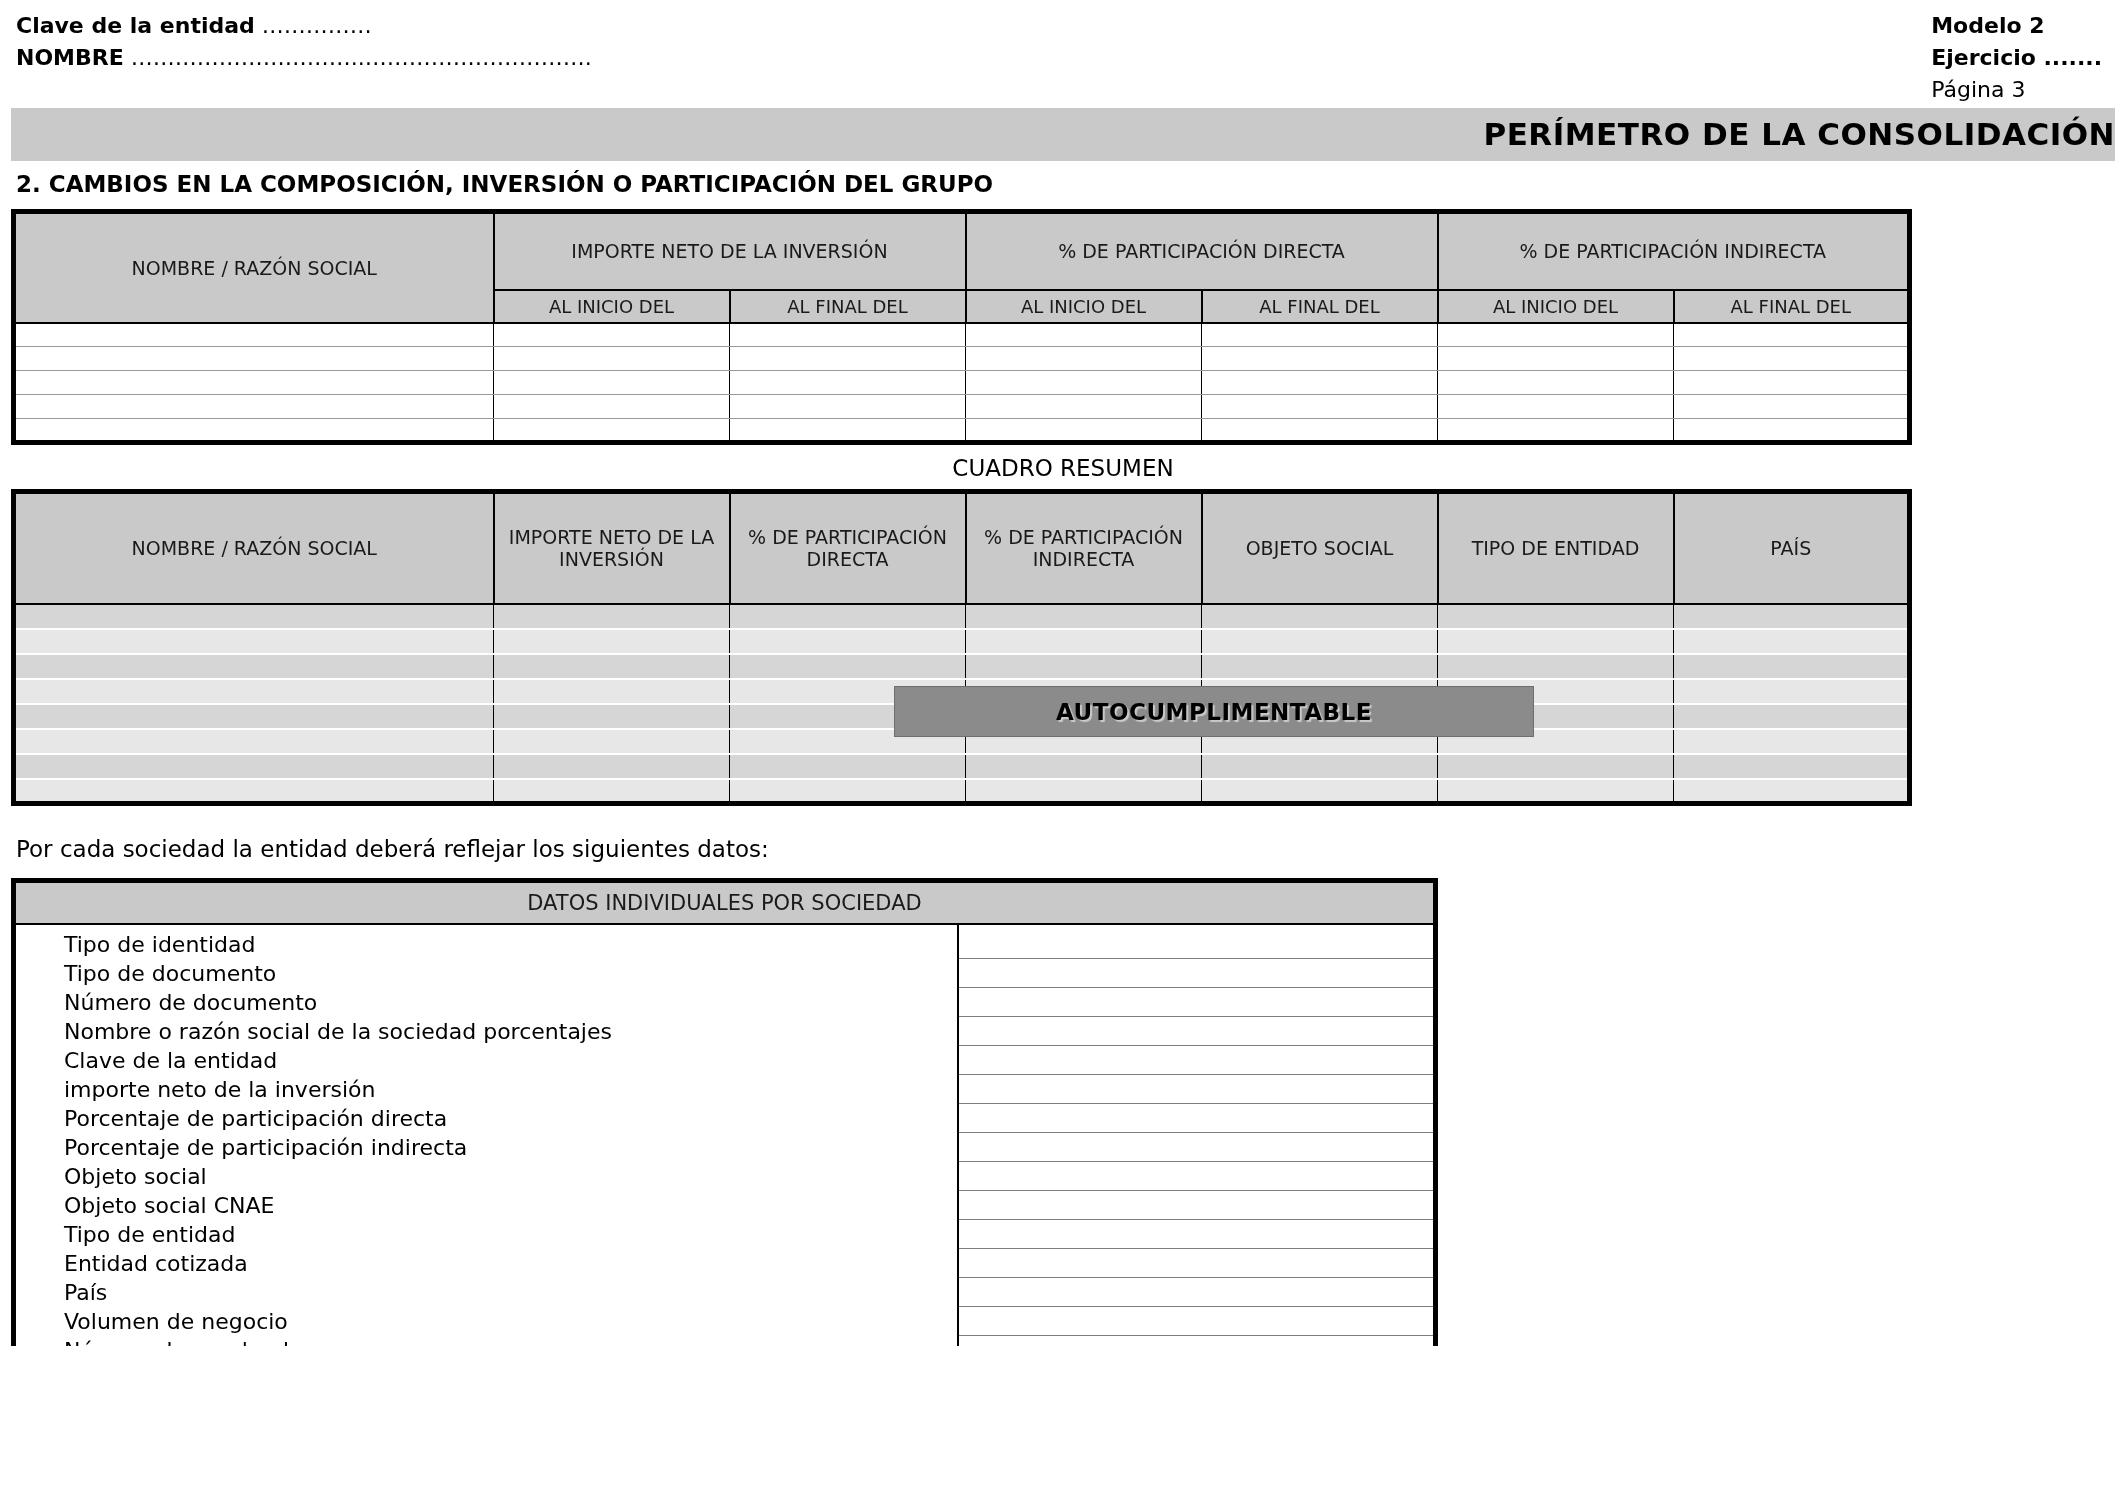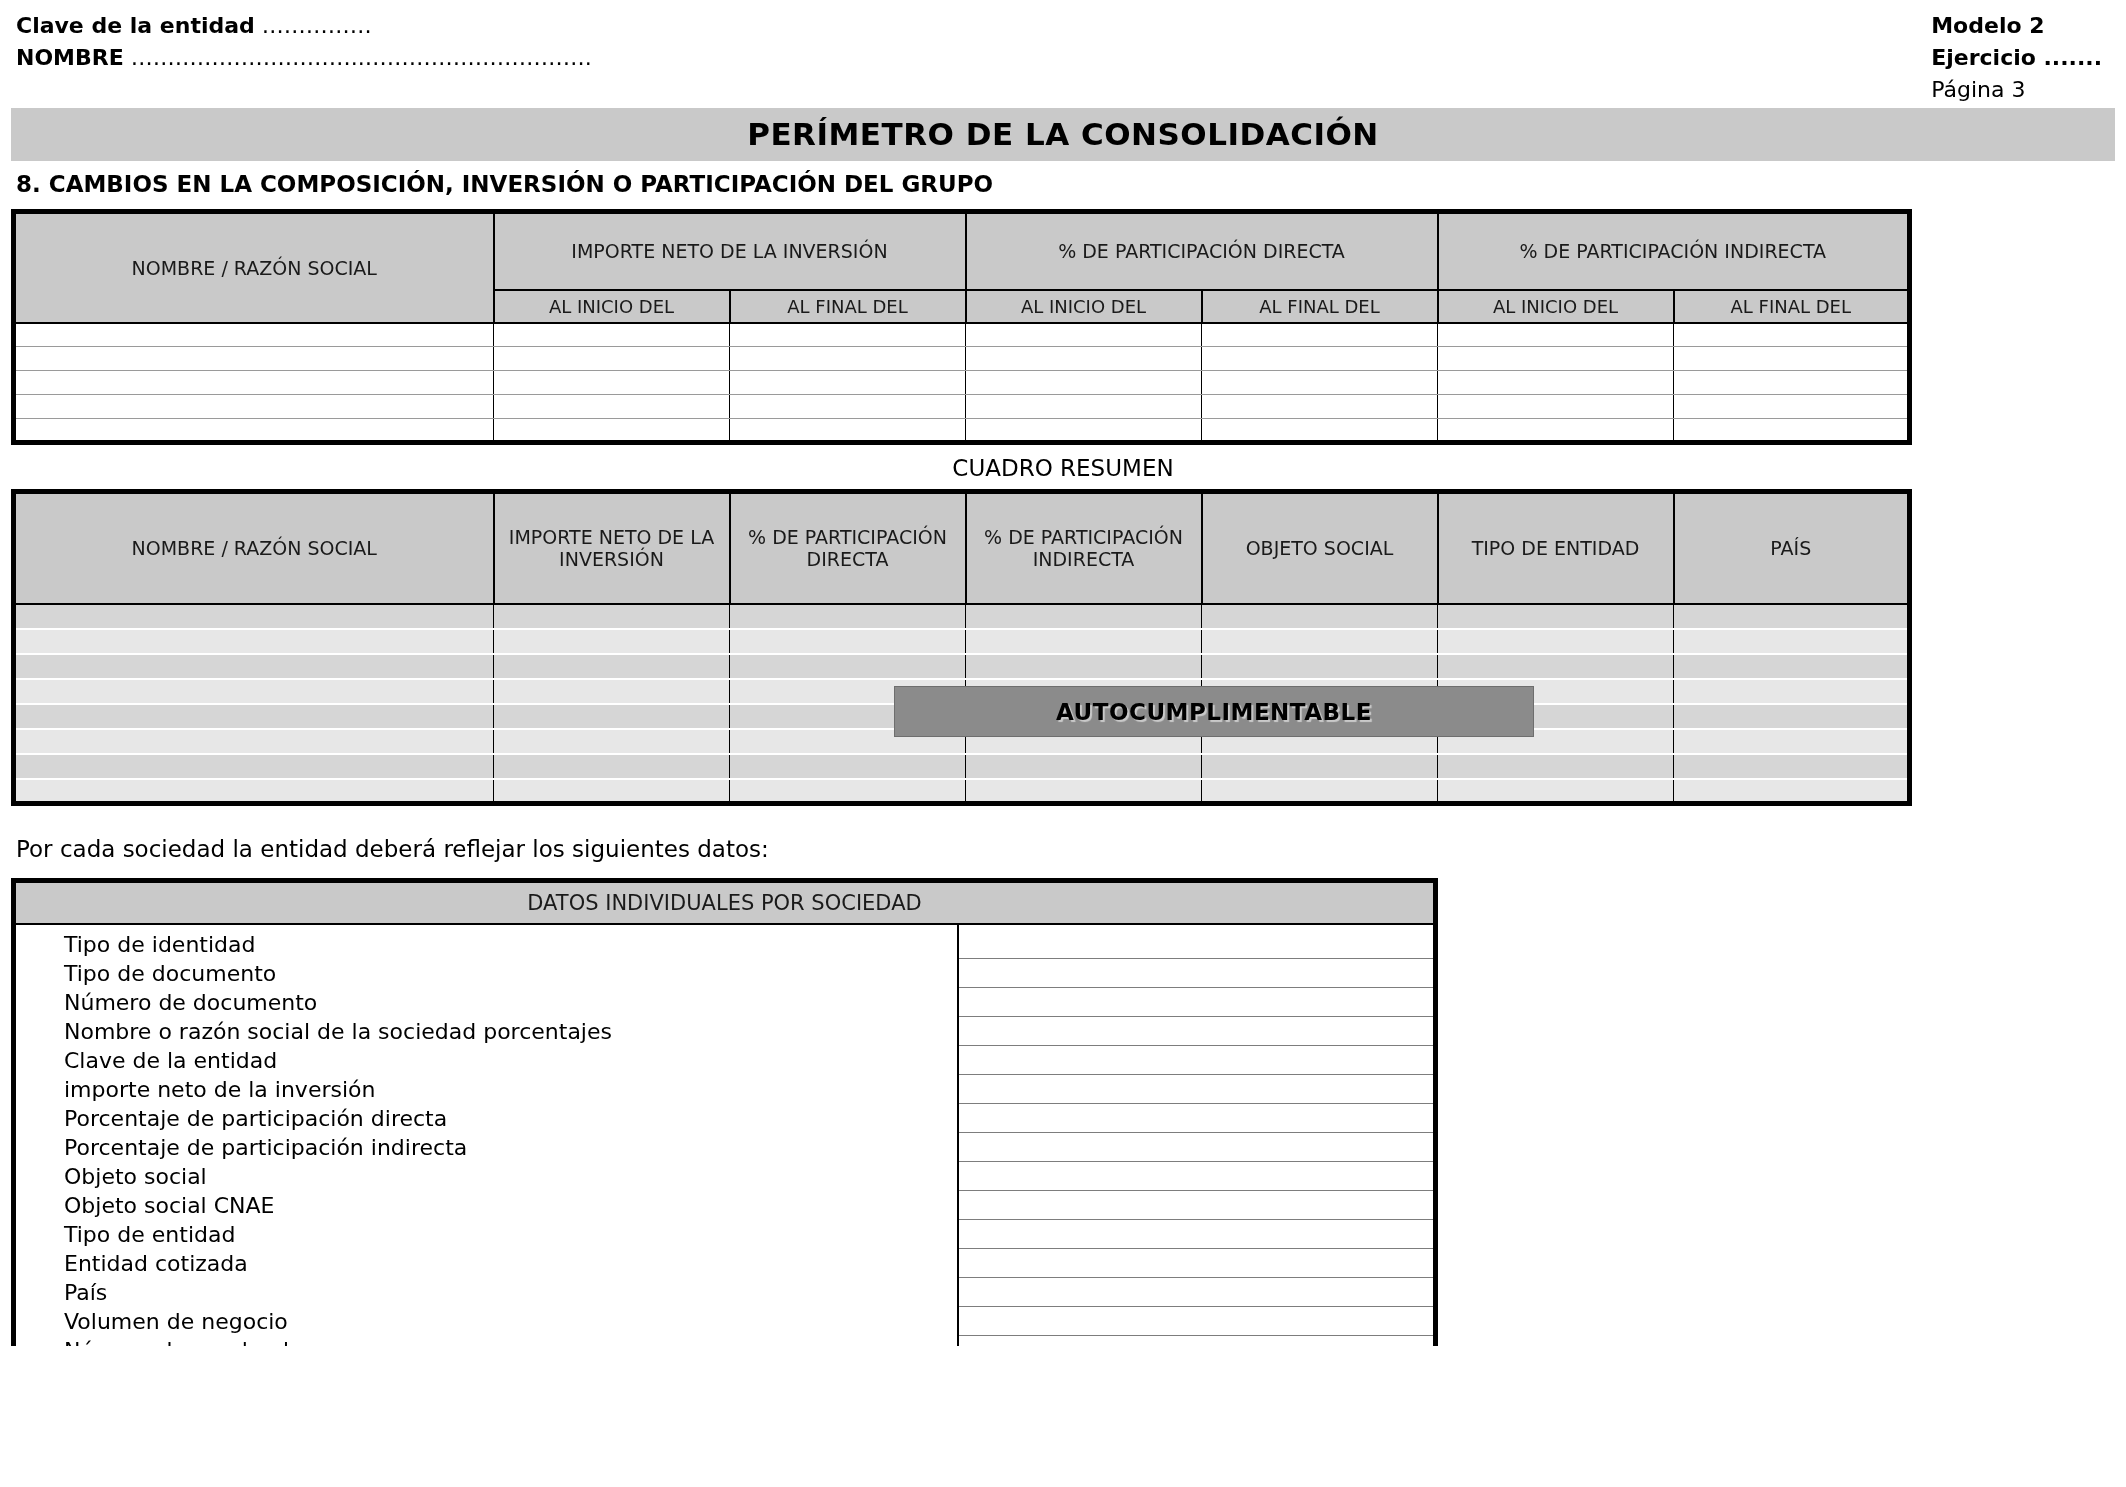--- a/index.html
+++ b/index.html
@@ -8,21 +8,21 @@
     position:relative; width:2126px; height:1346px; overflow:hidden;
     background:#ffffff; color:#000;
     font-family:"DejaVu Sans","Liberation Sans",sans-serif;
   }
   
   .top-row { display:flex; justify-content:space-between; padding:10px 24px 0 16px; }
   .top-left div, .top-right div { font-size:22px; line-height:32px; white-space:nowrap; }
   .b { font-weight:bold; }
   
   .banner {
-    margin:2px 11px 0; background:#c9c9c9; text-align:center;
+    margin:2px 11px 0; background:#c9c9c9; text-align:right;
     font-size:31px; font-weight:bold; padding:8px 0 9px; letter-spacing:0.5px;
   }
   
   .sec3-heading { margin:10px 16px 0; font-size:23px; font-weight:bold; }
   .sec4-heading { margin:34px 20px 0 16px; font-size:23px; line-height:31px; }
   .sec4-heading .note { font-weight:normal; }
   .cuadro-title { text-align:center; font-size:23px; margin-top:10px; }
   
   table { border-collapse:collapse; table-layout:fixed; }
   .t3, .t4 { width:1901px; border:5px solid #000; }
@@ -91,21 +91,21 @@
     </div>
     <div class="top-right">
       <div class="b">Modelo 2</div>
       <div class="b">Ejercicio .......</div>
       <div>Página 3</div>
     </div>
   </div>
 
   <div class="banner">PERÍMETRO DE LA CONSOLIDACIÓN</div>
 
-  <div class="sec3-heading">8. CAMBIOS EN LA COMPOSICIÓN, INVERSIÓN O PARTICIPACIÓN DEL GRUPO</div>
+  <div class="sec3-heading">2. CAMBIOS EN LA COMPOSICIÓN, INVERSIÓN O PARTICIPACIÓN DEL GRUPO</div>
 
   <table class="t3">
     <colgroup>
       <col class="c1">
         <col>
         <col>
         <col>
         <col>
         <col>
         <col>

